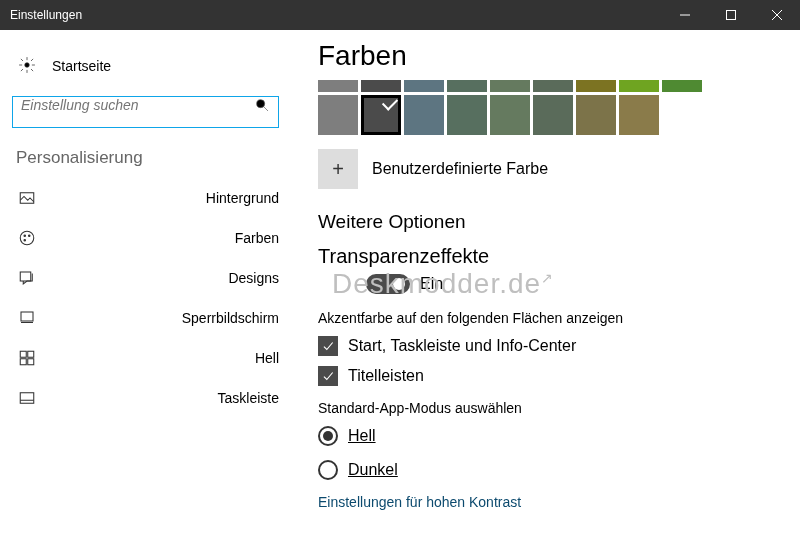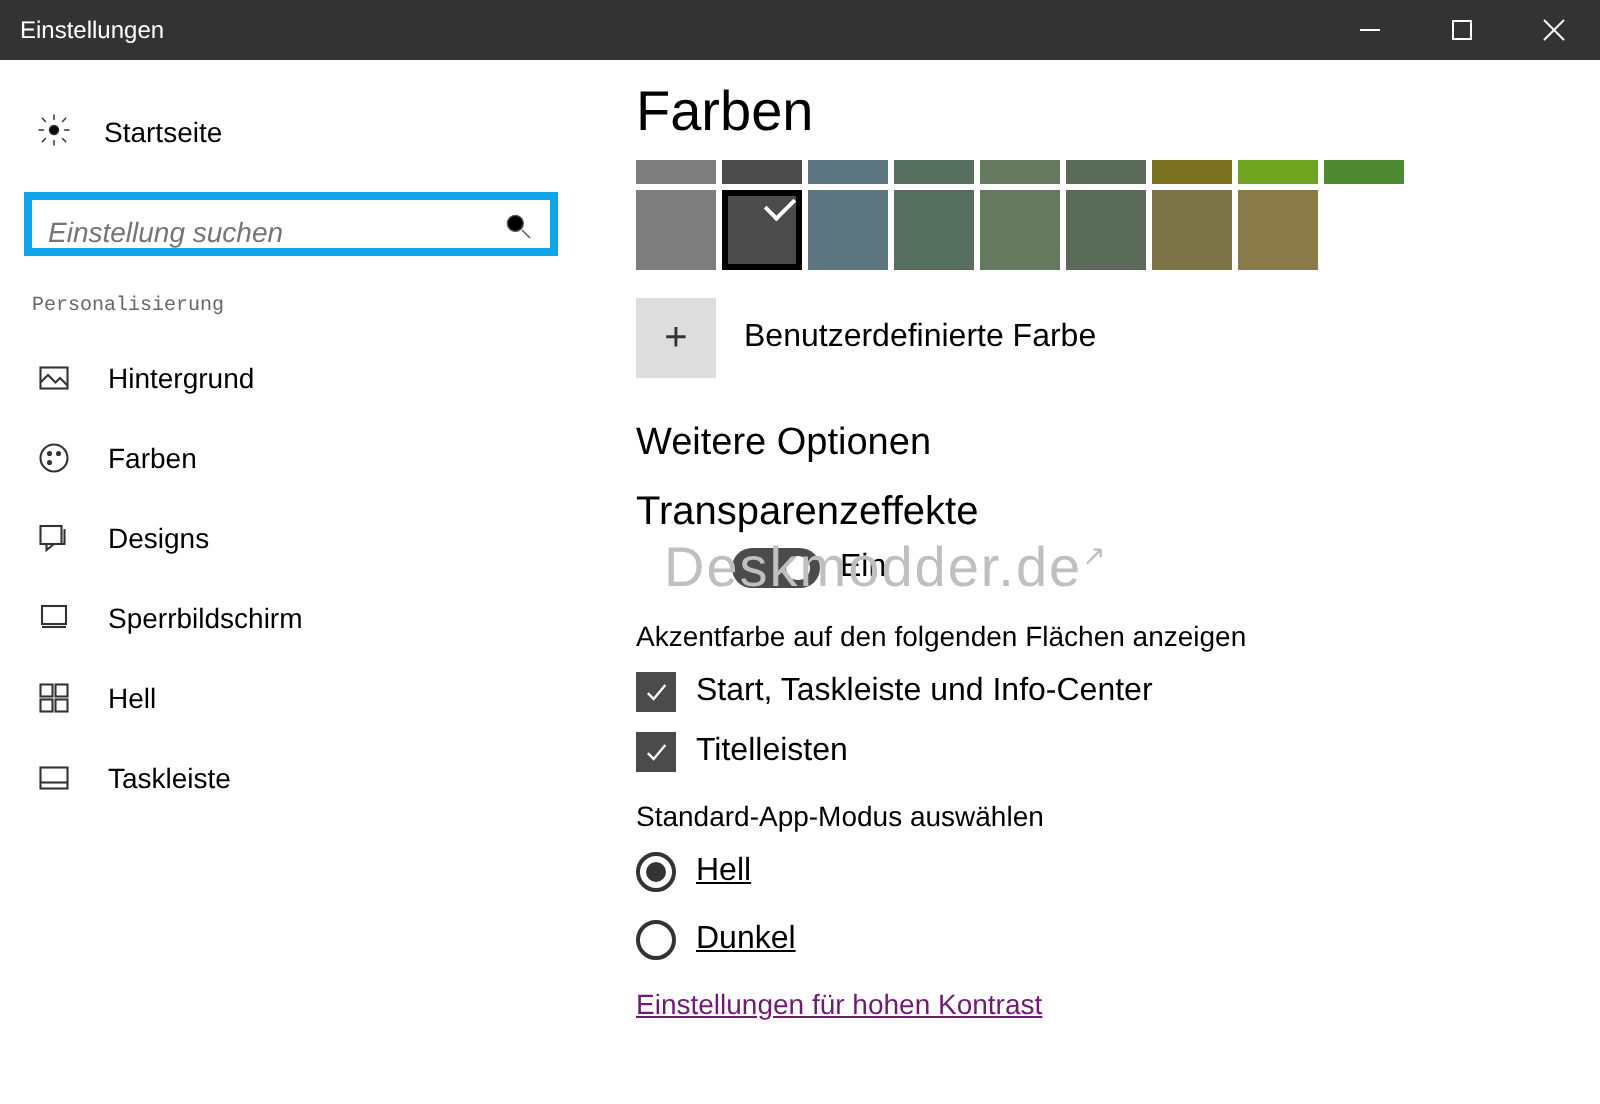--- a/index.html
+++ b/index.html
@@ -27,34 +27,34 @@
     font-size: 14px; color: #000;
   }
   .content {
     flex: 1; padding: 10px 0 0 26px; overflow: hidden; position: relative;
   }
 
   
   .home-row { display: flex; align-items: center; gap: 16px; height: 36px; padding-left: 6px; margin-bottom: 12px; }
   .home-row .gear svg { width: 18px; height: 18px; stroke: #333; }
   .search {
-    display: flex; align-items: flex-end; height: 32px; border: 4px solid #0ea5e9;
+    display: flex; align-items: flex-start; height: 32px; border: 1px solid #0ea5e9;
     padding: 0 8px; margin-bottom: 20px;
   }
   .search input {
     border: none; outline: none; flex: 1; font-size: 14px; font-style: italic; color: #666;
     background: transparent;
   }
   .search .mag svg { width: 16px; height: 16px; stroke: #555; }
 
-  .section-label { color: #666; font-size: 10px; margin: 4px 0 10px 4px; font-family: Liberation Mono, monospace; }
+  .section-label { color: #666; font-size: 17px; margin: 4px 0 10px 4px; }
 
   .nav-item {
-    display: flex; align-items: center; gap: 18px; height: 40px; padding-left: 6px;
-    cursor: pointer; position: relative;
+    display: flex; align-items: center; gap: 32px; height: 40px; padding-left: 6px;
+    cursor: pointer; position: relative; justify-content: space-between;
   }
   .nav-item .ic { width: 18px; display:flex; justify-content:center; }
   .nav-item .ic svg { width: 18px; height: 18px; stroke:#333; fill:none; stroke-width:1.4; }
   .nav-item.active {  }
   .nav-item.active::before {
     
   }
 
   
   h1.page-title { font-weight: 300; font-size: 28px; margin-bottom: 8px; }
@@ -89,21 +89,21 @@
   .checkbox {
     width:20px; height:20px; background:#4b4b4b; display:flex; align-items:center; justify-content:center;
   }
   .checkbox svg { stroke:#fff; fill:none; stroke-width:2; width:14px; height:14px; }
   .radio-row { display:flex; align-items:center; gap:10px; margin-bottom:14px; cursor:pointer; position:relative;text-decoration:underline; }
   .radio {
     width:20px; height:20px; border:2px solid #333; border-radius:50%; display:flex; align-items:center; justify-content:center;
   }
   .radio .dot { width:10px; height:10px; background:#333; border-radius:50%; }
 
-  .link { color:#701a75; font-size:14px; cursor:pointer; margin-top:6px;text-decoration:underline; }
+  .link { color:#0c4a6e; font-size:14px; cursor:pointer; margin-top:6px; }
 
   
   .arrow { position:absolute; pointer-events:none; }
   .arrow line, .arrow path { stroke:#000; stroke-width:3; fill:#000; }
 
   
   .watermark {
     position:absolute; left:40px; top:238px; font-size:28px; color:#bfbfbf;
     font-weight:400; letter-spacing:1px; pointer-events:none; user-select:none;
     font-family:"Segoe UI", sans-serif;

